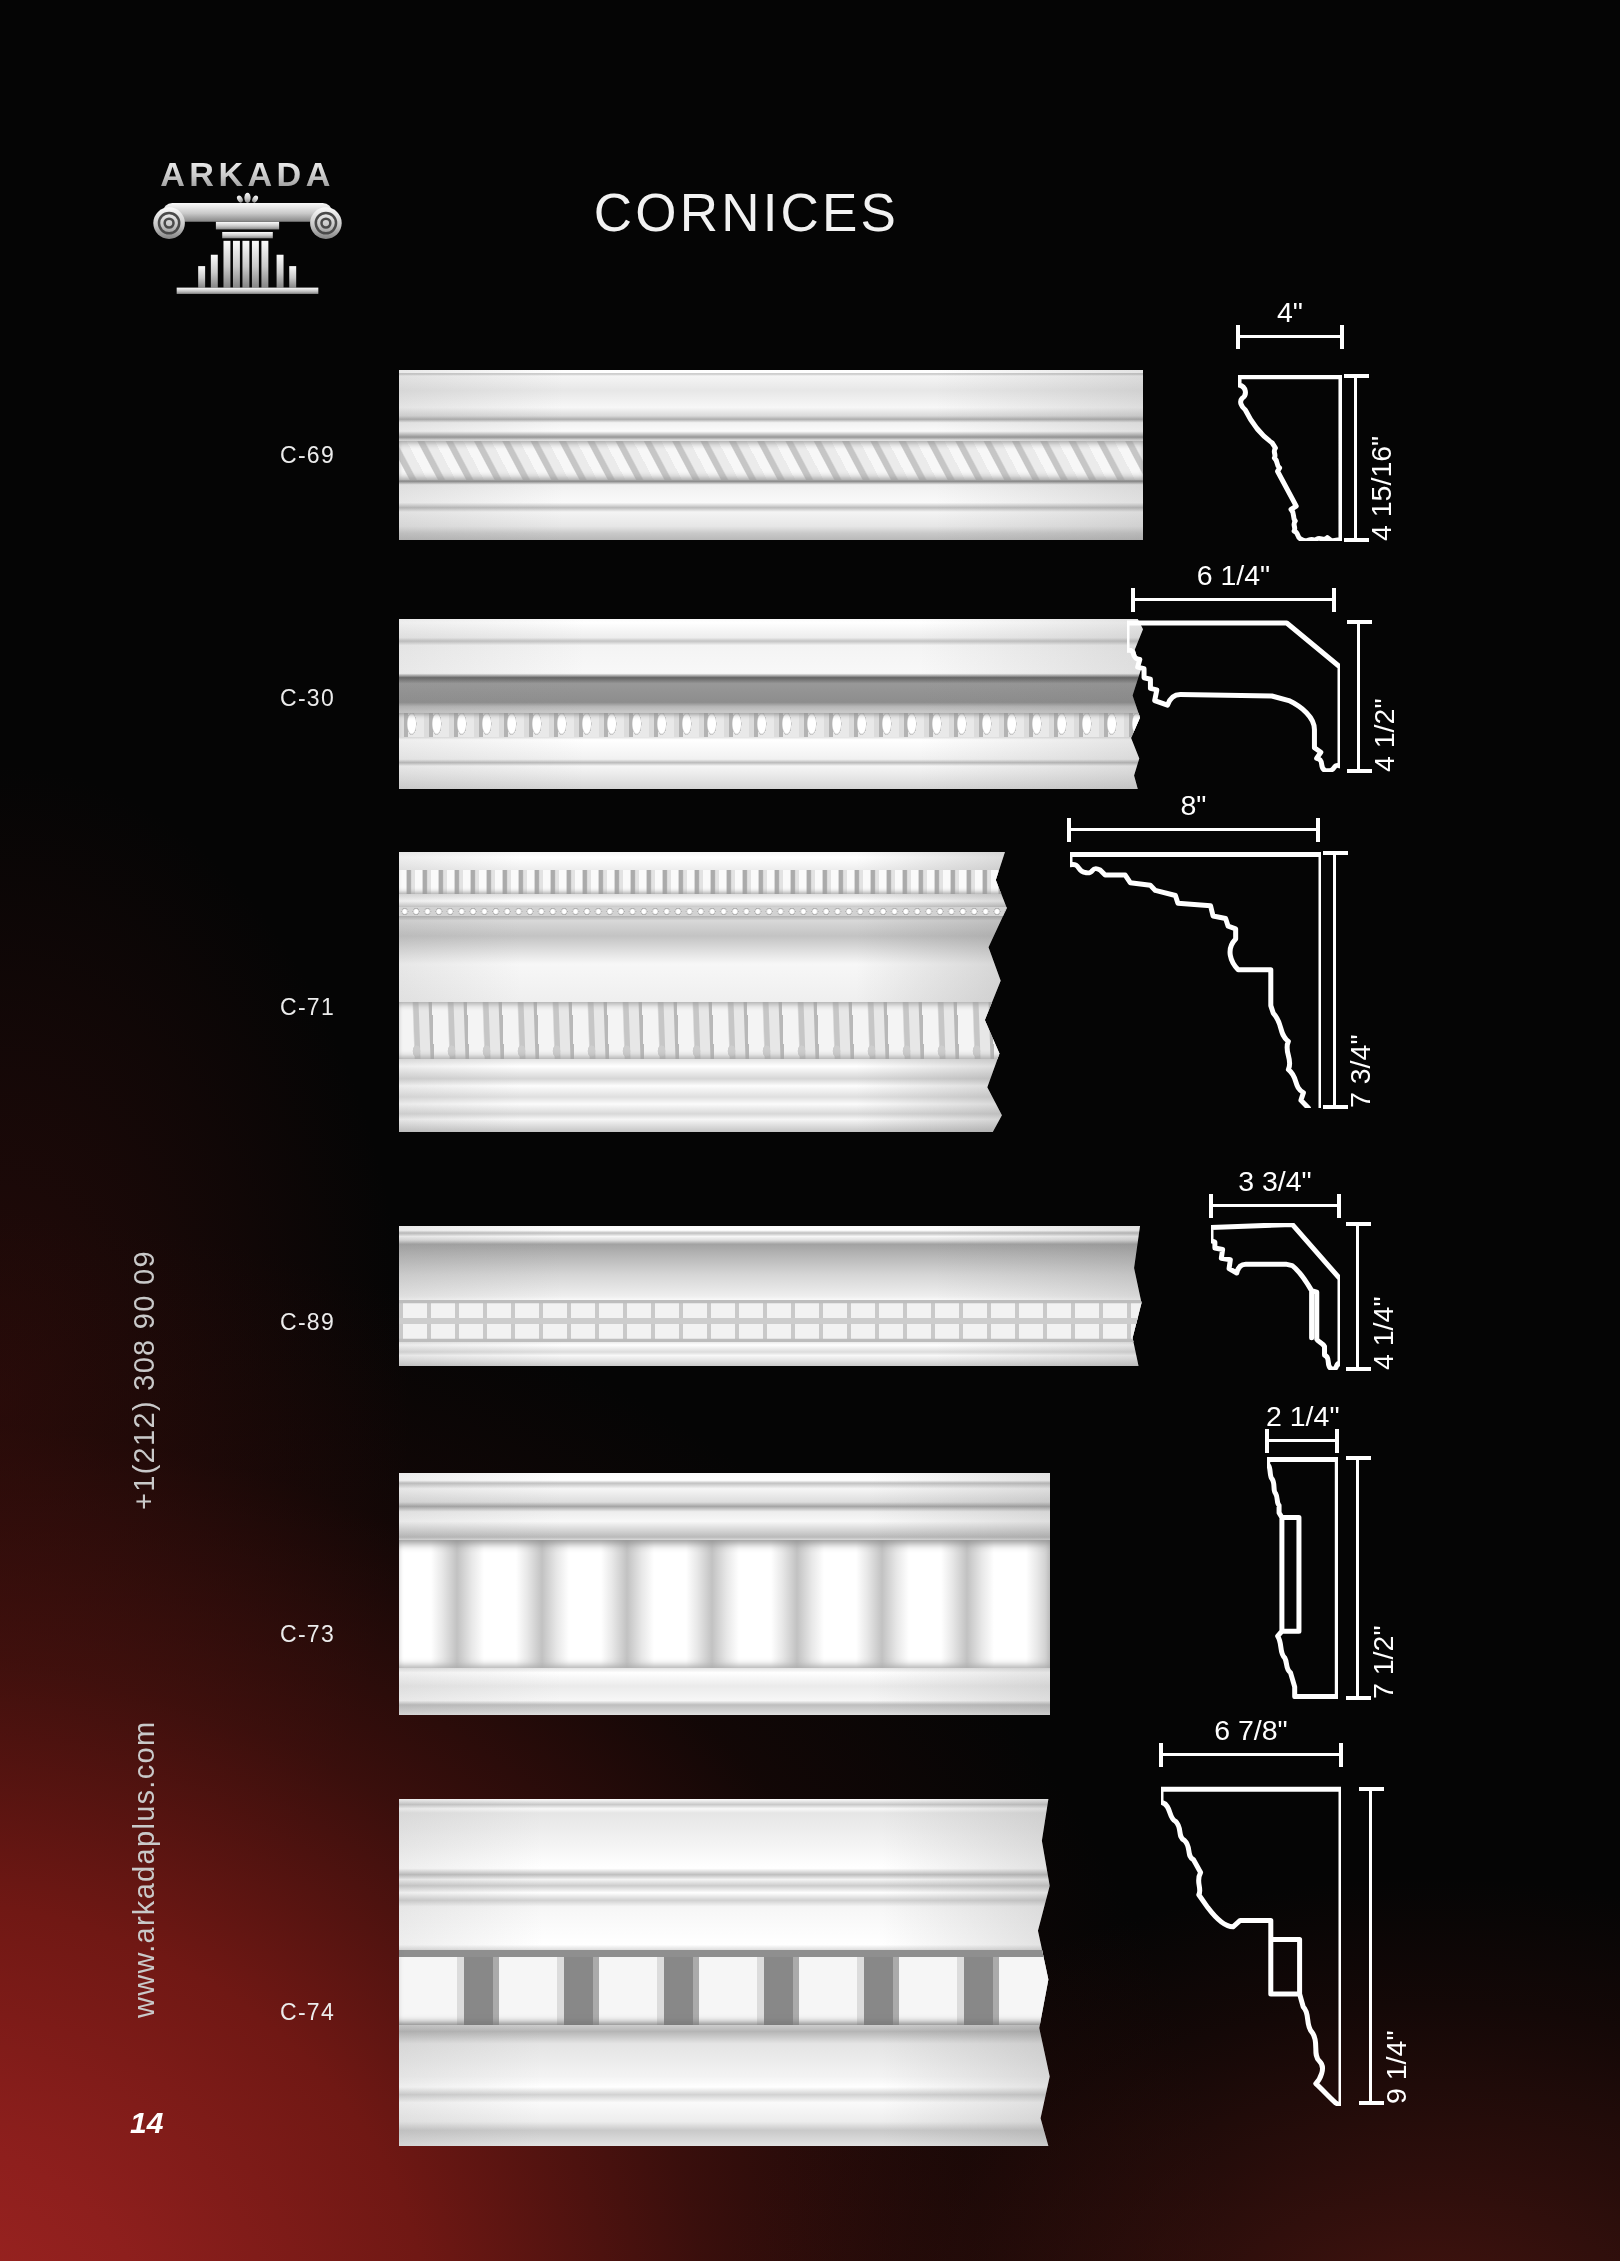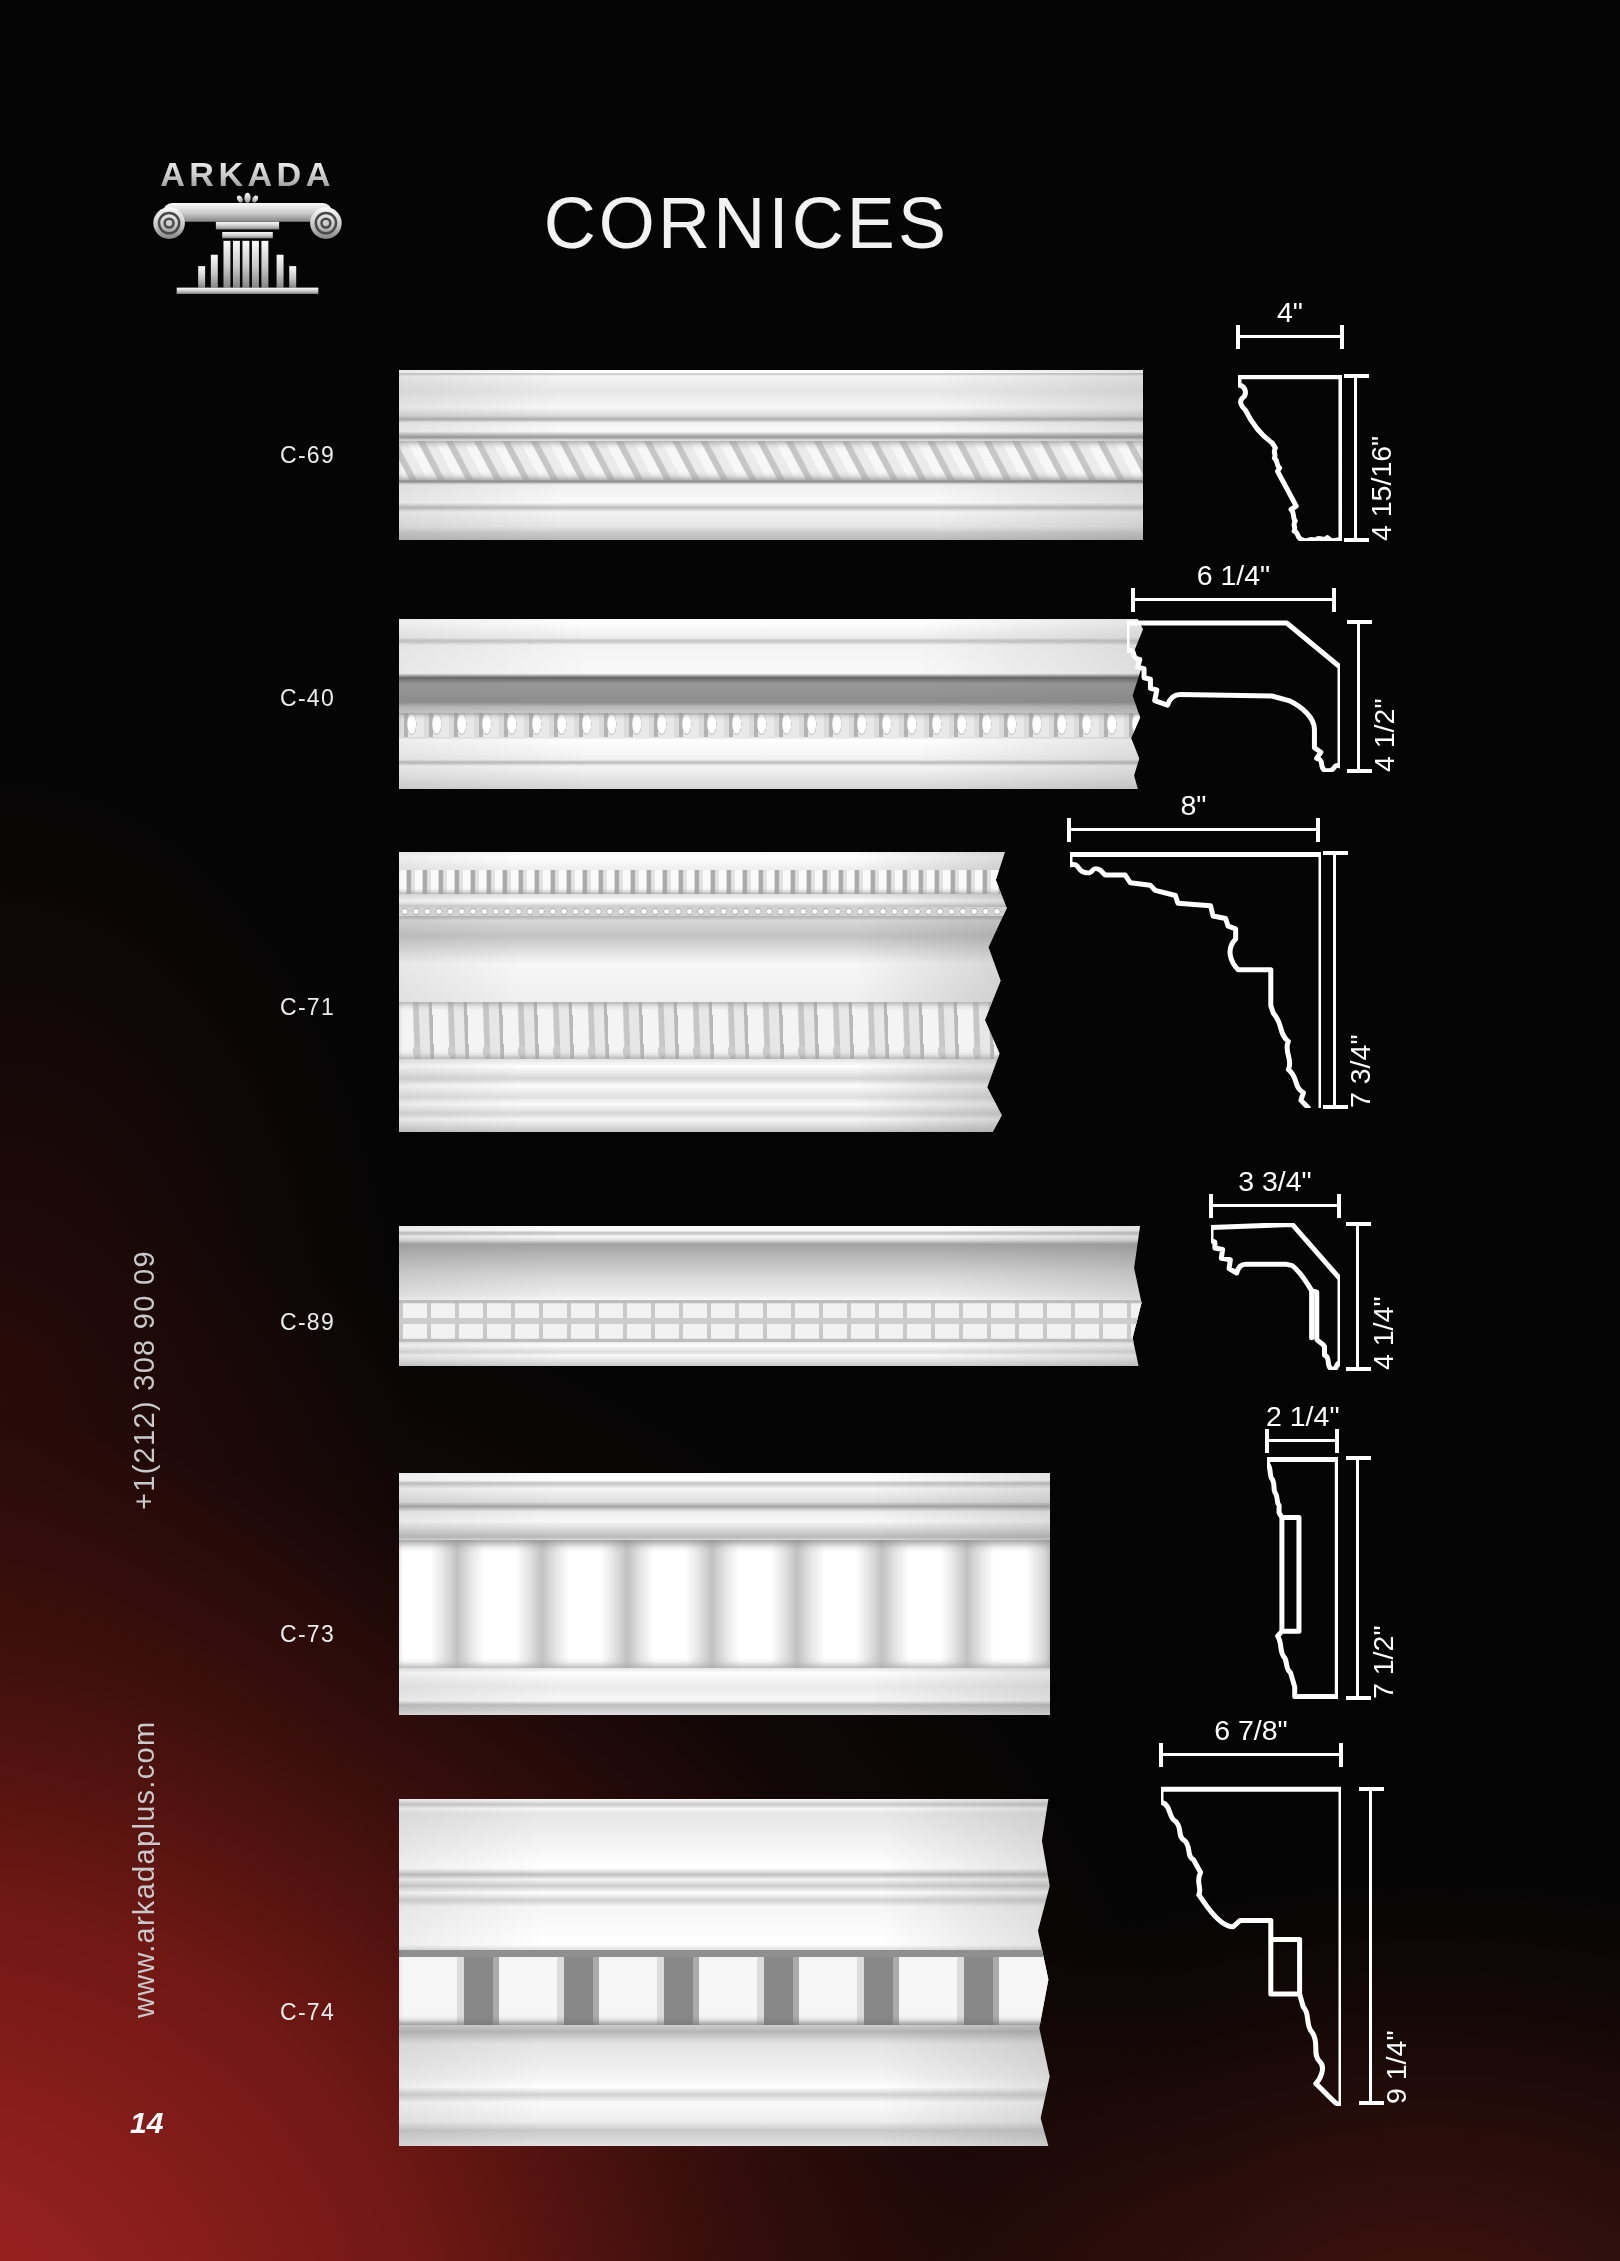--- a/index.html
+++ b/index.html
@@ -8,21 +8,21 @@
     font-family:"Liberation Sans",sans-serif;
     background:
       radial-gradient(ellipse 949px 601px at 88% 103%, rgba(120,32,24,.55), rgba(60,16,12,.25) 55%, rgba(0,0,0,0) 75%),
       radial-gradient(ellipse 1551px 1329px at -6% 104%, #a02522 0%, #8e1f1d 16%, #701814 34%, rgba(86,20,16,.65) 52%, rgba(48,12,9,.3) 70%, rgba(0,0,0,0) 86%),
       radial-gradient(ellipse 570px 886px at 0% 62%, rgba(88,20,16,.4), rgba(0,0,0,0) 72%),
       #050505;
   }
   
   .title{
     position:absolute;left:405px;top:182px;width:683px;text-align:center;
-    font-size:72px;letter-spacing:3.2px;color:#f2f2f2;font-weight:400;
+    font-size:53px;letter-spacing:3.2px;color:#f2f2f2;font-weight:400;
   }
   .logo{position:absolute;left:140px;top:152px;}
   
   .vtext{
     position:absolute;left:118px;width:53px;display:flex;align-items:center;justify-content:center;
     writing-mode:vertical-rl;transform:rotate(180deg);
     color:#c9c9c9;font-size:29px;letter-spacing:1.3px;white-space:nowrap;
   }
   .vphone{top:1149px;height:462px;}
   .vsite{top:1630px;height:478px;}
@@ -163,21 +163,21 @@
     </svg>
     <div class="dimw" style="left:1237px;top:335px;width:106px">
       <span class="dwl">4"</span>
     </div>
     <div class="dimh" style="left:1354px;top:375px;height:166px">
       <span class="dhl">4 15/16"</span>
     </div>
   </section>
 
   <section>
-    <div class="code" style="top:685px">C-40</div>
+    <div class="code" style="top:685px">C-30</div>
     <div class="ph ph70 torn70" style="left:399px;top:619px;width:744px;height:170px">
       <div class="pat eggdart"></div>
     </div>
     <svg class="profile" style="left:1127px;top:620px" width="213" height="152" viewBox="0 0 100 100" preserveAspectRatio="none">
       <path d="M0,2 H75 L100,31 V96 C96,94 99,100 93,99 C90,97 93,92 89,91 L91,87 L88,84 V72 C88,64 82,57 76,53 L68,50 L25,49 C22,49 20,52 19,56 L13,53 L14,46 L11,45 V39 L8,38 V32 L5,31 L6,26 C1,25 5,19 0,20 Z"></path>
     </svg>
     <div class="dimw" style="left:1132px;top:598px;width:203px">
       <span class="dwl">6 1/4"</span>
     </div>
     <div class="dimh" style="left:1357px;top:621px;height:151px">

